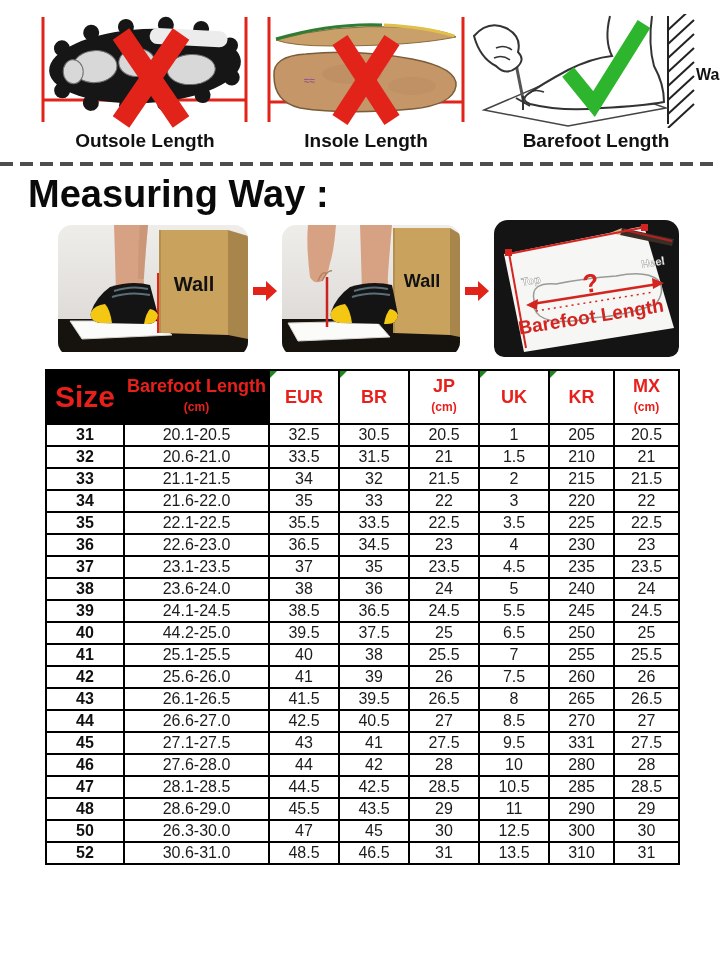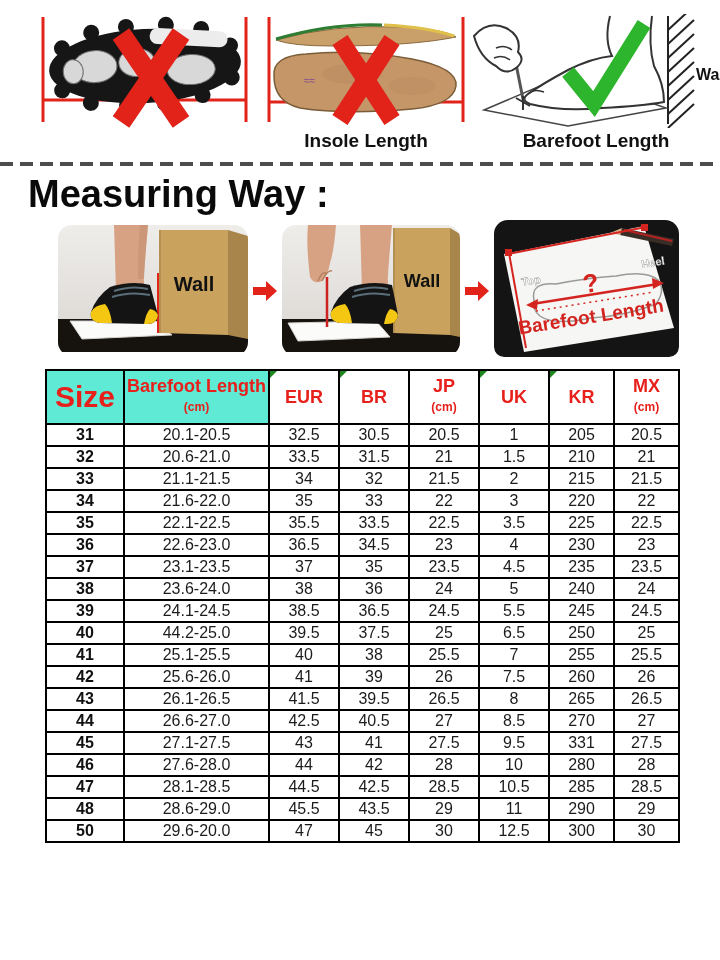--- a/index.html
+++ b/index.html
@@ -24,21 +24,21 @@
   .photo { border-radius:14px; overflow:hidden; }
   .arrow-gap { margin:0 5px; display:flex; align-items:center; }
 
   
   table.size-table { border-collapse:collapse; table-layout:fixed; width:633px;
                      margin:8px 0 0 45px; }
   .size-table th, .size-table td { border:2px solid #000; text-align:center;
        vertical-align:middle; overflow:hidden; }
   .size-table thead th { background:#fff; color:#e8201c; font-weight:bold;
        height:54px; position:relative; }
-  .size-table thead th.yellow { background:#5eead4; }
+  .size-table thead th.yellow { background:#000000; }
   .size-table thead th .line1 { font-size:18px; line-height:21px; }
   .size-table thead th.size-h .line1 { font-size:30px; line-height:32px; }
   .size-table thead th .line2 { font-size:12px; line-height:21px; }
   .size-table thead th.has-tri::before { content:""; position:absolute; top:0; left:0;
        border-top:7px solid #1d871d; border-right:7px solid transparent; }
   .size-table tbody td { height:22px; font-size:16px; line-height:20px; color:#1c1c1c;
        font-weight:normal; background:#fff; }
   .size-table tbody td.size-col { font-weight:bold; color:#111; }
 </style>
 </head>
@@ -78,20 +78,21 @@
           <ellipse cx="158" cy="58" rx="24" ry="15"></ellipse>
           <ellipse cx="40" cy="54" rx="10" ry="12"></ellipse>
         </g>
       </g>
 
       <g transform="translate(118,62)" stroke="#e2231a" stroke-width="20">
         <line x1="-30" y1="-42" x2="30" y2="46"></line>
         <line x1="30" y1="-42" x2="-30" y2="46"></line>
       </g>
     </svg>
+    <div class="guide-caption">Outsole Length</div>
   </div>
 
   <div class="guide-panel p2">
     <svg width="208" height="114" viewBox="0 0 208 114">
       <g stroke="#e2231a" stroke-width="3">
         <line x1="7" y1="3" x2="7" y2="108"></line>
         <line x1="201" y1="3" x2="201" y2="108"></line>
         <line x1="7" y1="88" x2="201" y2="88"></line>
       </g>
 
@@ -481,22 +482,32 @@
     <td>28.6-29.0</td>
     <td>45.5</td>
     <td>43.5</td>
     <td>29</td>
     <td>11</td>
     <td>290</td>
     <td>29</td>
   </tr>
       <tr>
     <td class="size-col">50</td>
-    <td>29.6-20.0</td>
+    <td>26.3-30.0</td>
     <td>47</td>
     <td>45</td>
     <td>30</td>
     <td>12.5</td>
     <td>300</td>
     <td>30</td>
   </tr>
+      <tr>
+    <td class="size-col">52</td>
+    <td>30.6-31.0</td>
+    <td>48.5</td>
+    <td>46.5</td>
+    <td>31</td>
+    <td>13.5</td>
+    <td>310</td>
+    <td>31</td>
+  </tr>
     </tbody>
 </table>
 
 </body></html>

